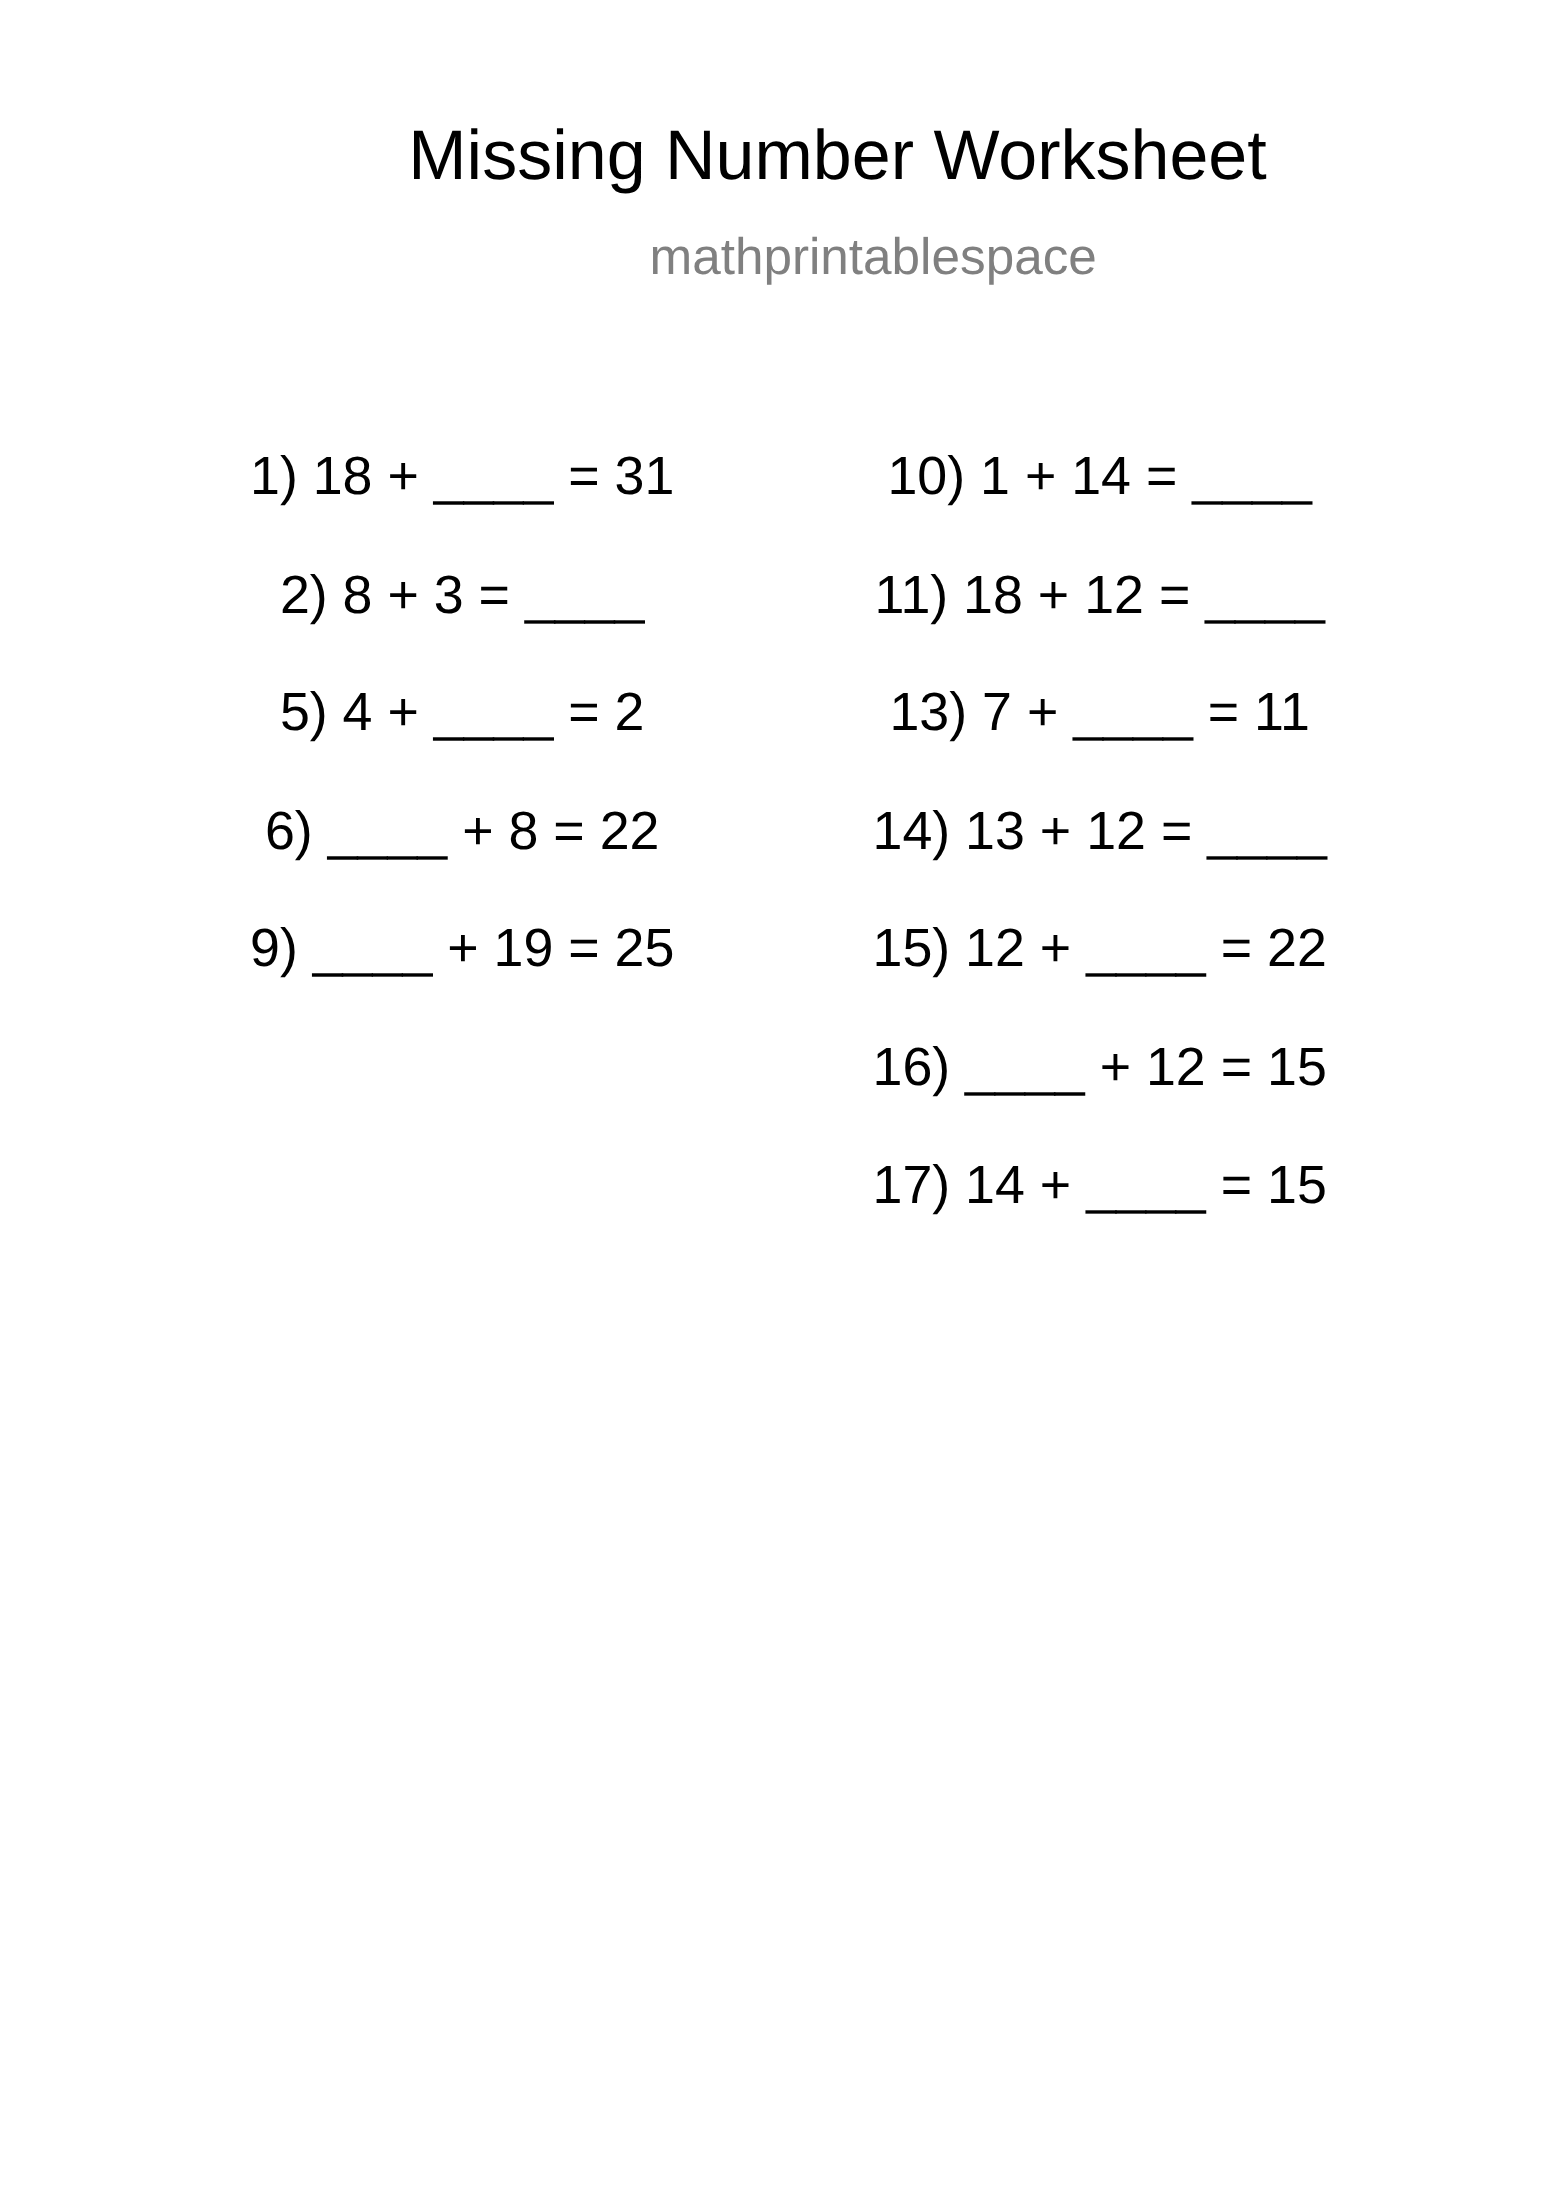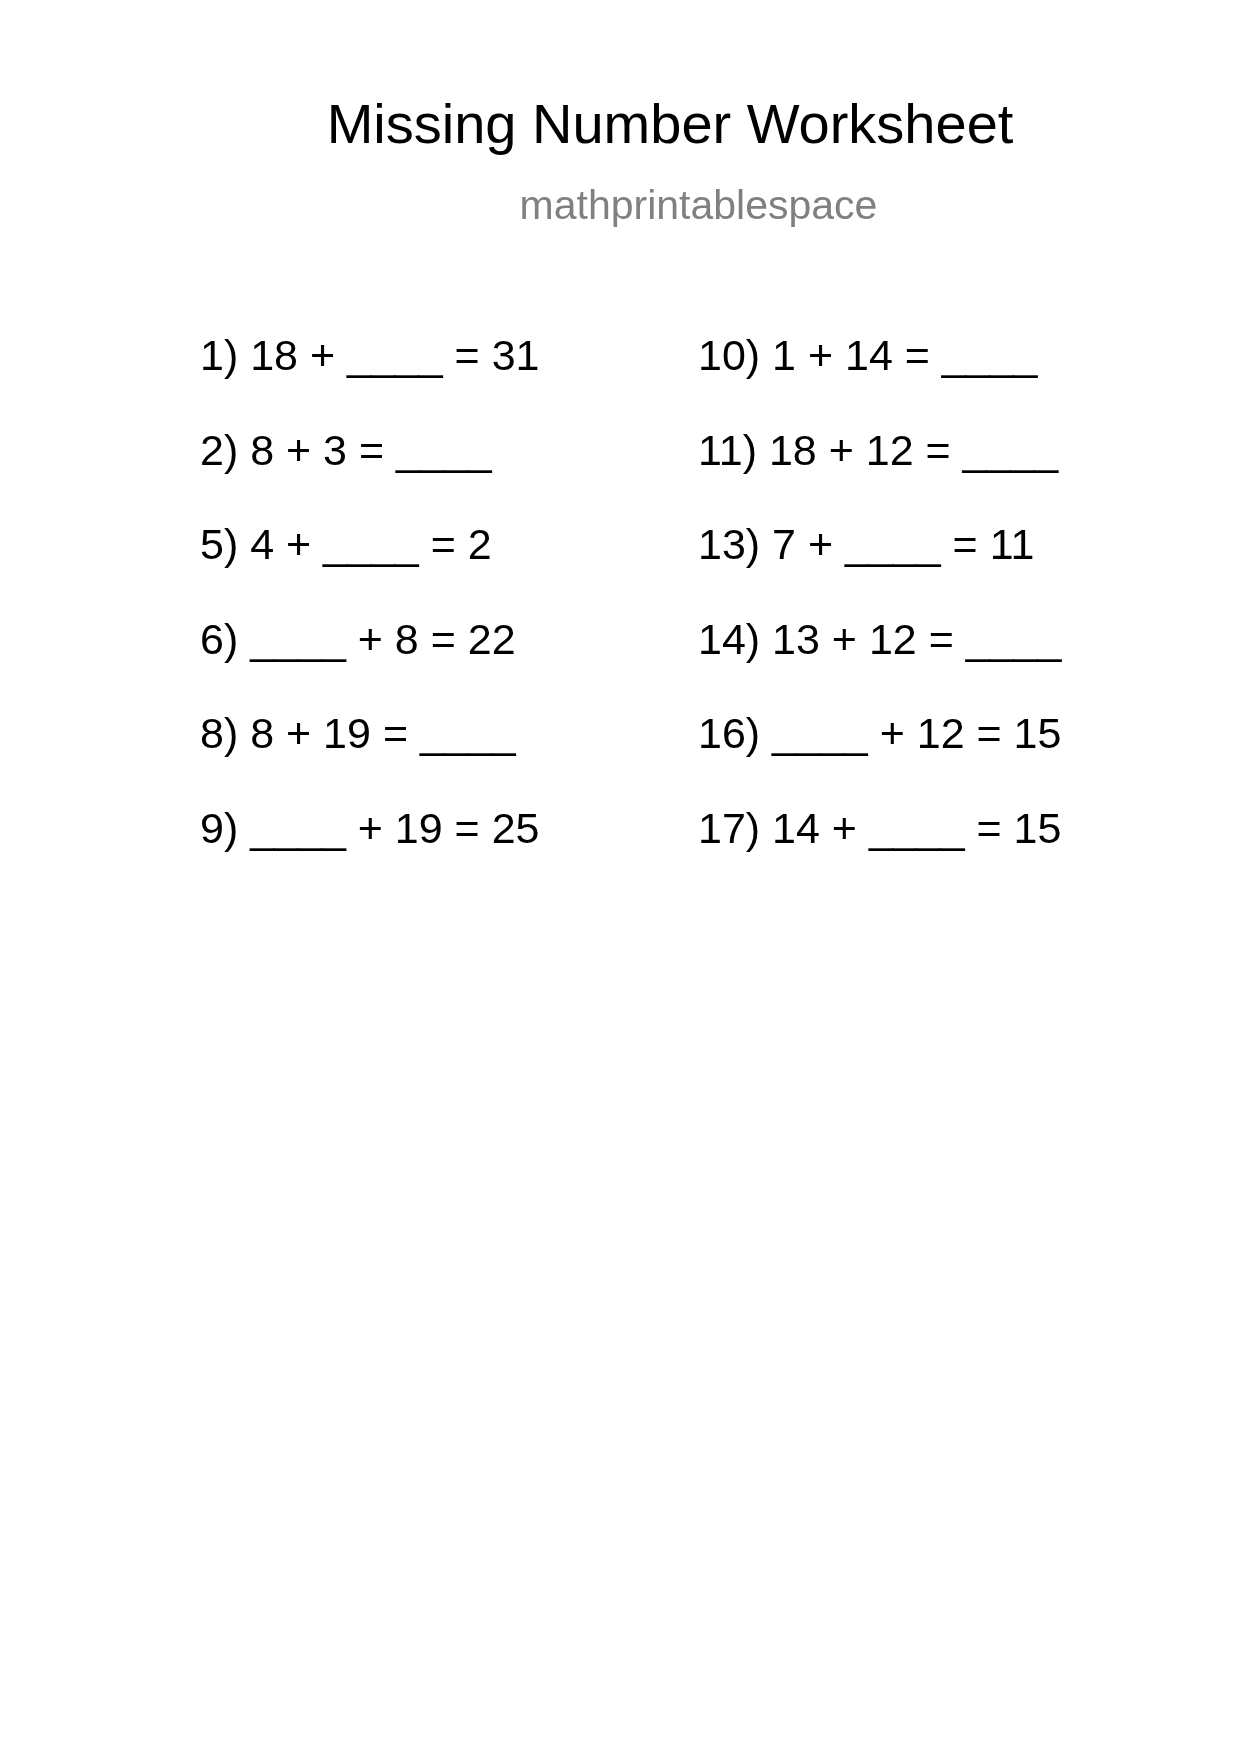--- a/index.html
+++ b/index.html
@@ -2,40 +2,40 @@
 <html><head>
   <meta charset="utf-8">
   <style>
     html, body { margin: 0; padding: 0; background: #ffffff; }
     body { width: 1240px; height: 1754px; position: relative; overflow: hidden;
            font-family: "Liberation Sans", sans-serif; color: #000; }
     .title { position: absolute; left: 0; width: 1340px; top: 96px; text-align: center;
              font-size: 56px; line-height: 1; letter-spacing: 0; }
     .subtitle { position: absolute; left: 0; width: 1397px; top: 185px; text-align: center;
                 font-size: 41px; line-height: 1; color: #808080; }
-    .col { position: absolute; top: 334px; }
+    .col { position: absolute; top: 360px; text-align: center; }
     .col.left { left: 200px; }
     .col.right { left: 698px; }
     .problem { font-size: 43px; line-height: 1; height: 94.5px; white-space: pre; }
   </style>
 </head>
 <body>
 
 <div class="title">Missing Number Worksheet</div>
 <div class="subtitle">mathprintablespace</div>
 
 <div class="col left">
   <div class="problem">1) 18 + ____ = 31</div>
   <div class="problem">2) 8 + 3 = ____</div>
   <div class="problem">5) 4 + ____ = 2</div>
   <div class="problem">6) ____ + 8 = 22</div>
-  <div class="problem">8) 8 + 19 = ____</div>
   <div class="problem">9) ____ + 19 = 25</div>
 </div>
 
 <div class="col right">
   <div class="problem">10) 1 + 14 = ____</div>
   <div class="problem">11) 18 + 12 = ____</div>
   <div class="problem">13) 7 + ____ = 11</div>
   <div class="problem">14) 13 + 12 = ____</div>
+  <div class="problem">15) 12 + ____ = 22</div>
   <div class="problem">16) ____ + 12 = 15</div>
   <div class="problem">17) 14 + ____ = 15</div>
 </div>
 
 </body></html>

